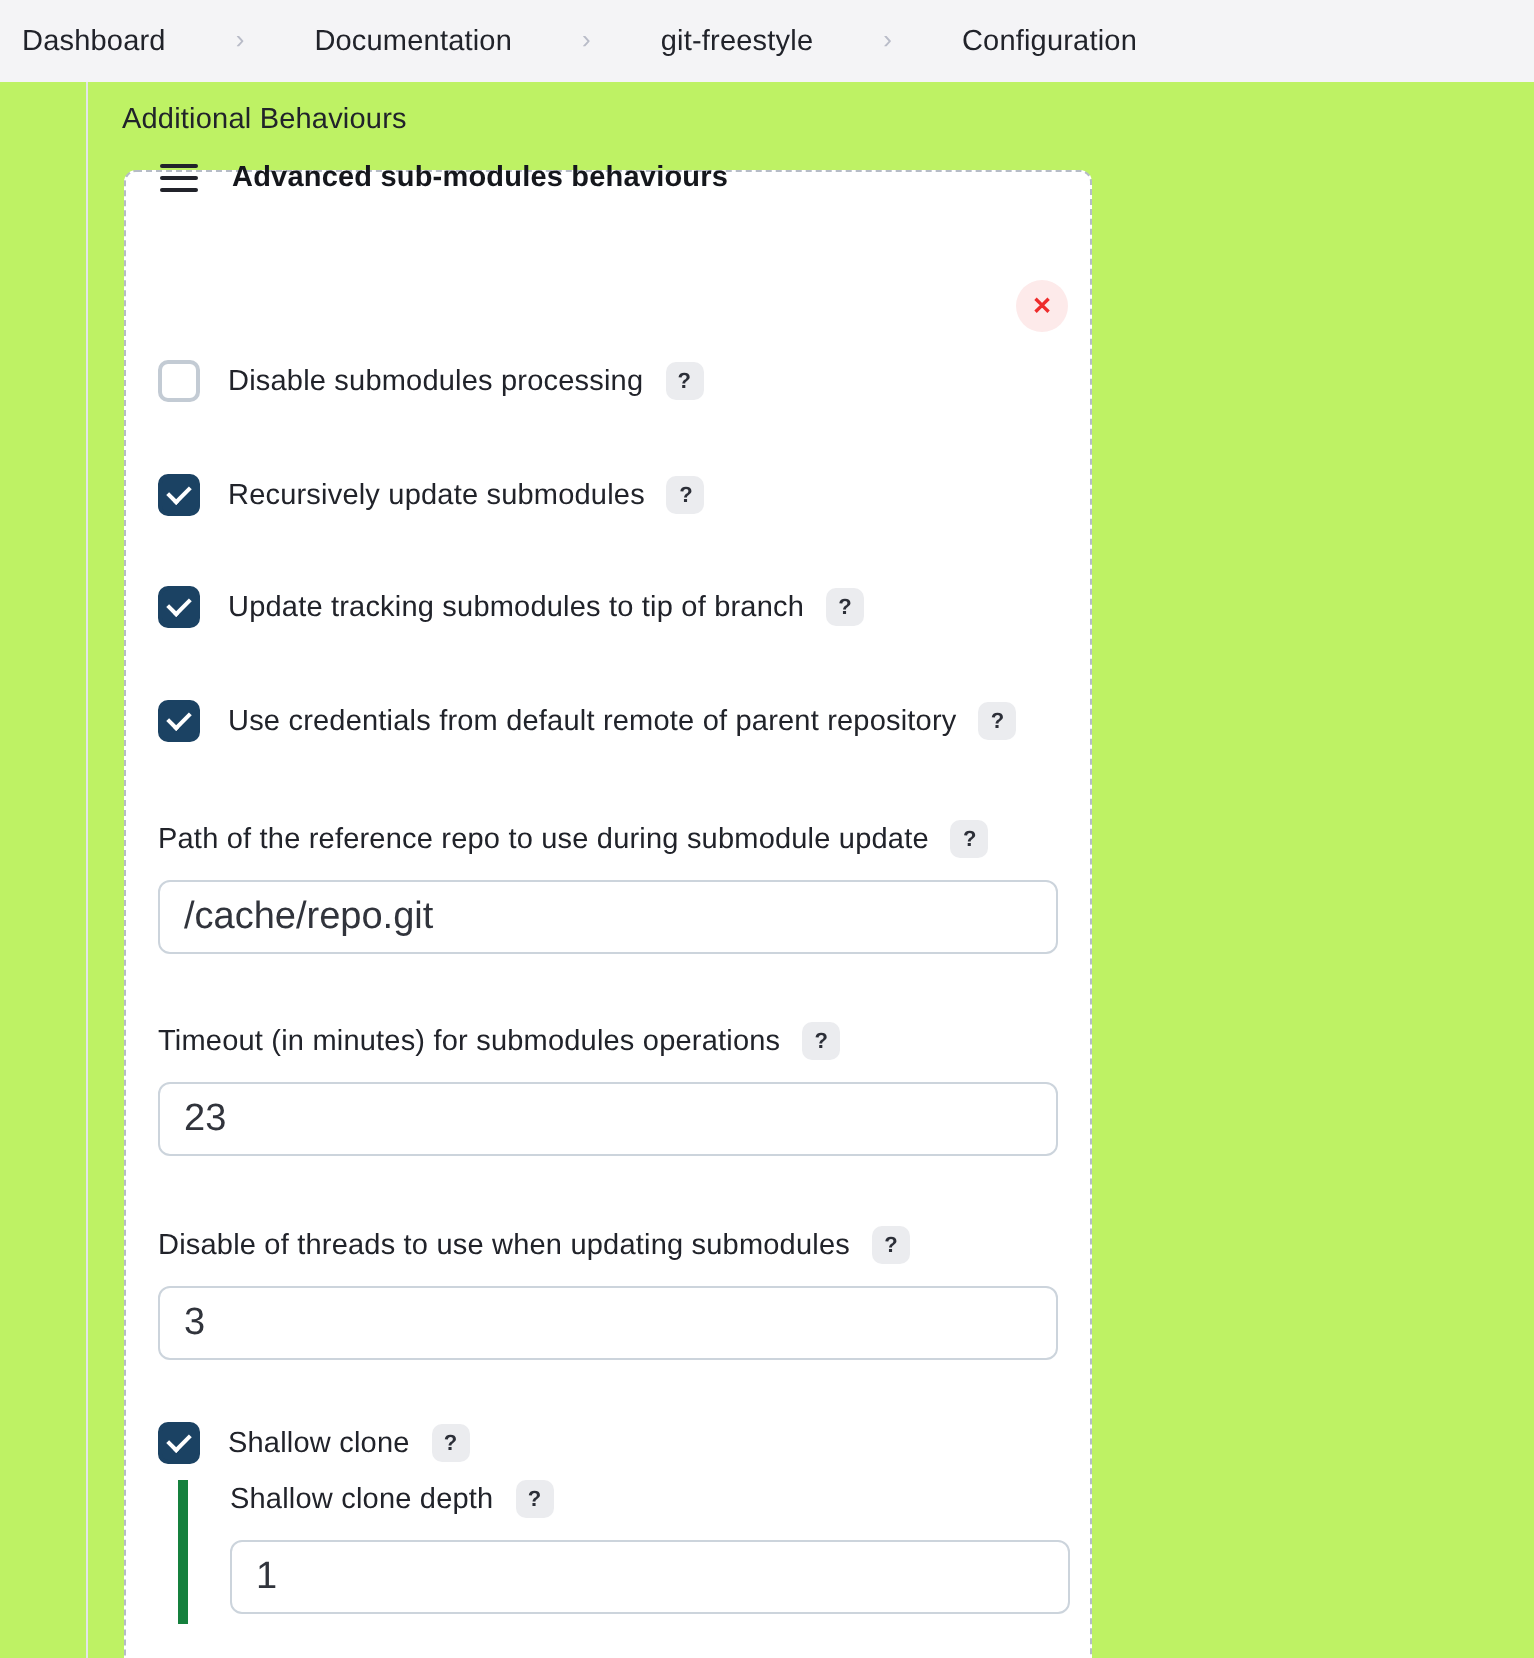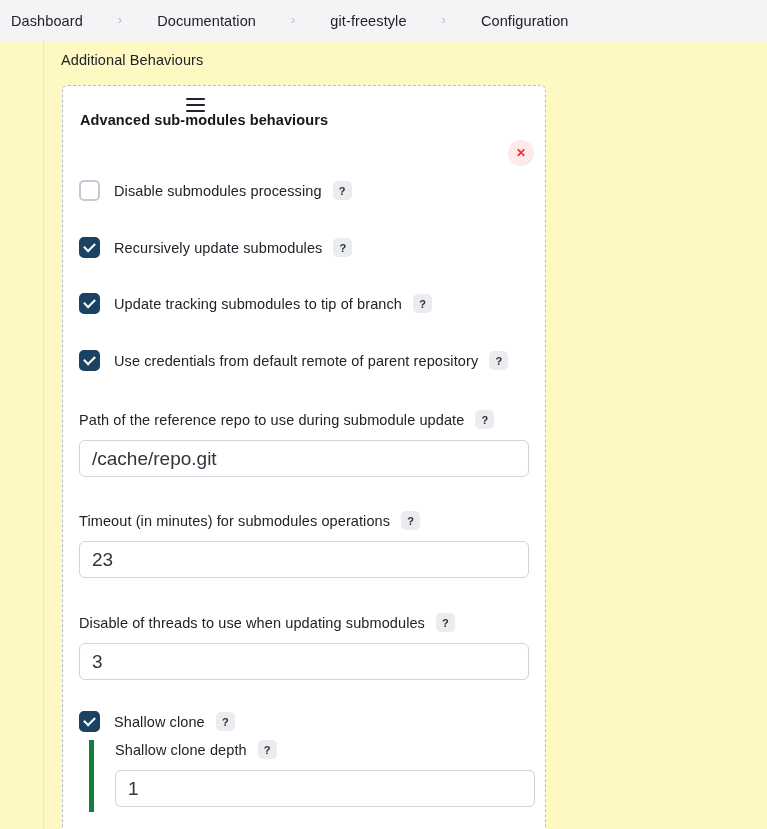--- a/index.html
+++ b/index.html
@@ -34,21 +34,21 @@
     line-height: 1;
     display: inline-block;
     transform: translateY(-1px);
   }
 
   
   .page-body {
     position: relative;
     width: 767px;
     height: 788px;
-    background: #fef9c3;
+    background: #bef264;
   }
 
   
   .left-rail {
     position: absolute;
     left: 43px;
     top: 0;
     width: 1px;
     height: 788px;
     background: #e3e5ea;
@@ -71,24 +71,23 @@
     width: 484px;
     height: 774px;
     border: 1px dashed #b6bcc6;
     border-radius: 6px;
     background: #ffffff;
   }
 
   .block-header {
     position: absolute;
     left: 17px;
-    top: 57px;
+    top: 40px;
     display: flex;
     align-items: center;
-    flex-direction: column;
   }
   .hamburger {
     width: 19px; height: 14px;
     display: flex; flex-direction: column; justify-content: space-between;
     margin-right: 17px;
   }
   .hamburger span {
     display: block; height: 2px; width: 19px;
     background: #21232a; border-radius: 1px;
   }

